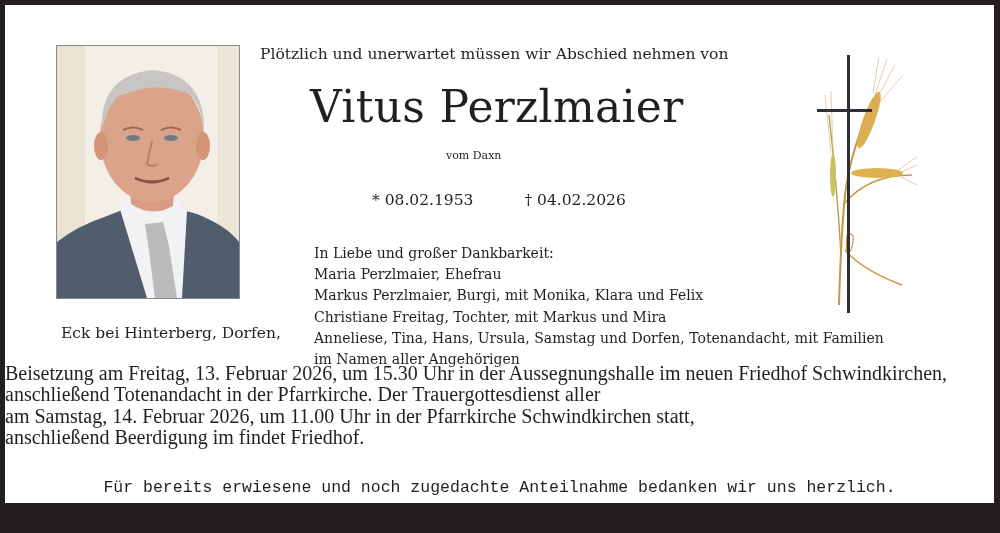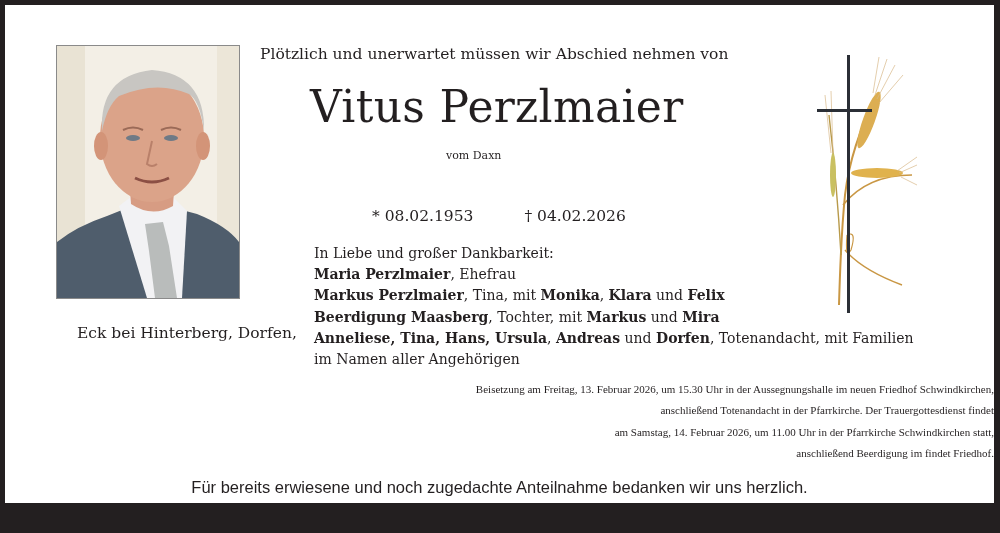--- a/index.html
+++ b/index.html
@@ -4,27 +4,27 @@
 <style>
   html, body { margin: 0; padding: 0; background: #231f20; }
   body { width: 1000px; height: 533px; position: relative; overflow: hidden; font-family: "DejaVu Serif", "Liberation Serif", serif; color: #231f20; }
   .card { position: absolute; left: 5px; top: 5px; width: 989px; height: 498px; background: #ffffff; }
   .photo { position: absolute; left: 51px; top: 40px; width: 182px; height: 252px; border: 1px solid #8a8a8a; overflow: hidden; background: #f1ece2; }
   .abs { position: absolute; }
   .intro { left: 255px; top: 40px; font-size: 15.5px; white-space: nowrap; }
   .name { left: 305px; top: 76px; font-size: 44px; white-space: nowrap; letter-spacing: 0.3px; text-align: right; }
   .nick { left: 441px; top: 144px; font-size: 11px; white-space: nowrap; }
   .dates { left: 367px; top: 186px; font-size: 15.5px; white-space: nowrap; }
-  .dates span { display: inline-block; margin-top: 16px; }
+  .dates span { display: inline-block; }
   .dates .death { margin-left: 46px; }
   .mourners { left: 309px; top: 238px; font-size: 14px; line-height: 21.2px; white-space: nowrap; }
-  .mourners b { font-weight: bold; }
-  .place { left: 72px; top: 318px; font-size: 15.5px; line-height: 21.2px; white-space: nowrap; }
-  .funeral { left: 0; top: 374px; width: 989px; text-align: right; font-family: "Liberation Serif", "DejaVu Serif", serif; font-size: 11px; line-height: 21.4px; }
-  .thanks { left: 0; top: 473px; width: 989px; text-align: center; font-family: Liberation Sans, sans-serif; font-size: 16.5px; }
+  .mourners b { font-weight: normal; }
+  .place { left: 56px; top: 318px; font-size: 15.5px; line-height: 21.2px; white-space: nowrap; }
+  .funeral { left: 0; top: 358px; width: 989px; text-align: left; font-family: "Liberation Serif", "DejaVu Serif", serif; font-size: 20px; line-height: 21.4px; }
+  .thanks { left: 0; top: 473px; width: 989px; text-align: center; font-family: Liberation Mono, monospace; font-size: 16.5px; }
   .cross-wrap { position: absolute; left: 812px; top: 50px; width: 100px; height: 258px; }
 </style>
 </head>
 <body>
 
 <div class="card">
 
   <div class="photo" title="Portrait of Vitus Perzlmaier">
     <svg width="182" height="252" viewBox="0 0 182 252">
       <rect width="182" height="252" fill="#f3efe6"></rect>
@@ -91,31 +91,31 @@
       </g>
 
       <rect x="30" y="0" width="3" height="258" fill="#2b2f36"></rect>
       <rect x="0" y="54" width="55" height="3" fill="#2b2f36"></rect>
     </svg>
   </div>
 
   <div class="abs mourners">
     <div>In Liebe und großer Dankbarkeit:</div>
     <div><b>Maria Perzlmaier</b><span>, Ehefrau</span></div>
-    <div><b>Markus Perzlmaier</b><span>, Tina, mit </span><b>Monika</b><span>, </span><b>Klara</b><span> und </span><b>Felix</b></div>
-    <div><b>Beerdigung Maasberg</b><span>, Tochter, mit </span><b>Markus</b><span> und </span><b>Mira</b></div>
-    <div><b>Anneliese, Tina, Hans, Ursula</b><span>, </span><b>Andreas</b><span> und </span><b>Dorfen</b><span>, Totenandacht, mit Familien</span></div>
+    <div><b>Markus Perzlmaier</b><span>, Burgi, mit </span><b>Monika</b><span>, </span><b>Klara</b><span> und </span><b>Felix</b></div>
+    <div><b>Christiane Freitag</b><span>, Tochter, mit </span><b>Markus</b><span> und </span><b>Mira</b></div>
+    <div><b>Anneliese, Tina, Hans, Ursula</b><span>, </span><b>Samstag</b><span> und </span><b>Dorfen</b><span>, Totenandacht, mit Familien</span></div>
     <div>im Namen aller Angehörigen</div>
   </div>
 
   <div class="abs place">
     <div>Eck bei Hinterberg, Dorfen,</div>
   </div>
 
   <div class="abs funeral">
     <div>Beisetzung am Freitag, 13. Februar 2026, um 15.30 Uhr in der Aussegnungshalle im neuen Friedhof Schwindkirchen,</div>
-    <div>anschließend Totenandacht in der Pfarrkirche. Der Trauergottesdienst findet</div>
+    <div>anschließend Totenandacht in der Pfarrkirche. Der Trauergottesdienst aller</div>
     <div>am Samstag, 14. Februar 2026, um 11.00 Uhr in der Pfarrkirche Schwindkirchen statt,</div>
     <div>anschließend Beerdigung im findet Friedhof.</div>
   </div>
 
   <div class="abs thanks">Für bereits erwiesene und noch zugedachte Anteilnahme bedanken wir uns herzlich.</div>
 </div>
 
 </body></html>

